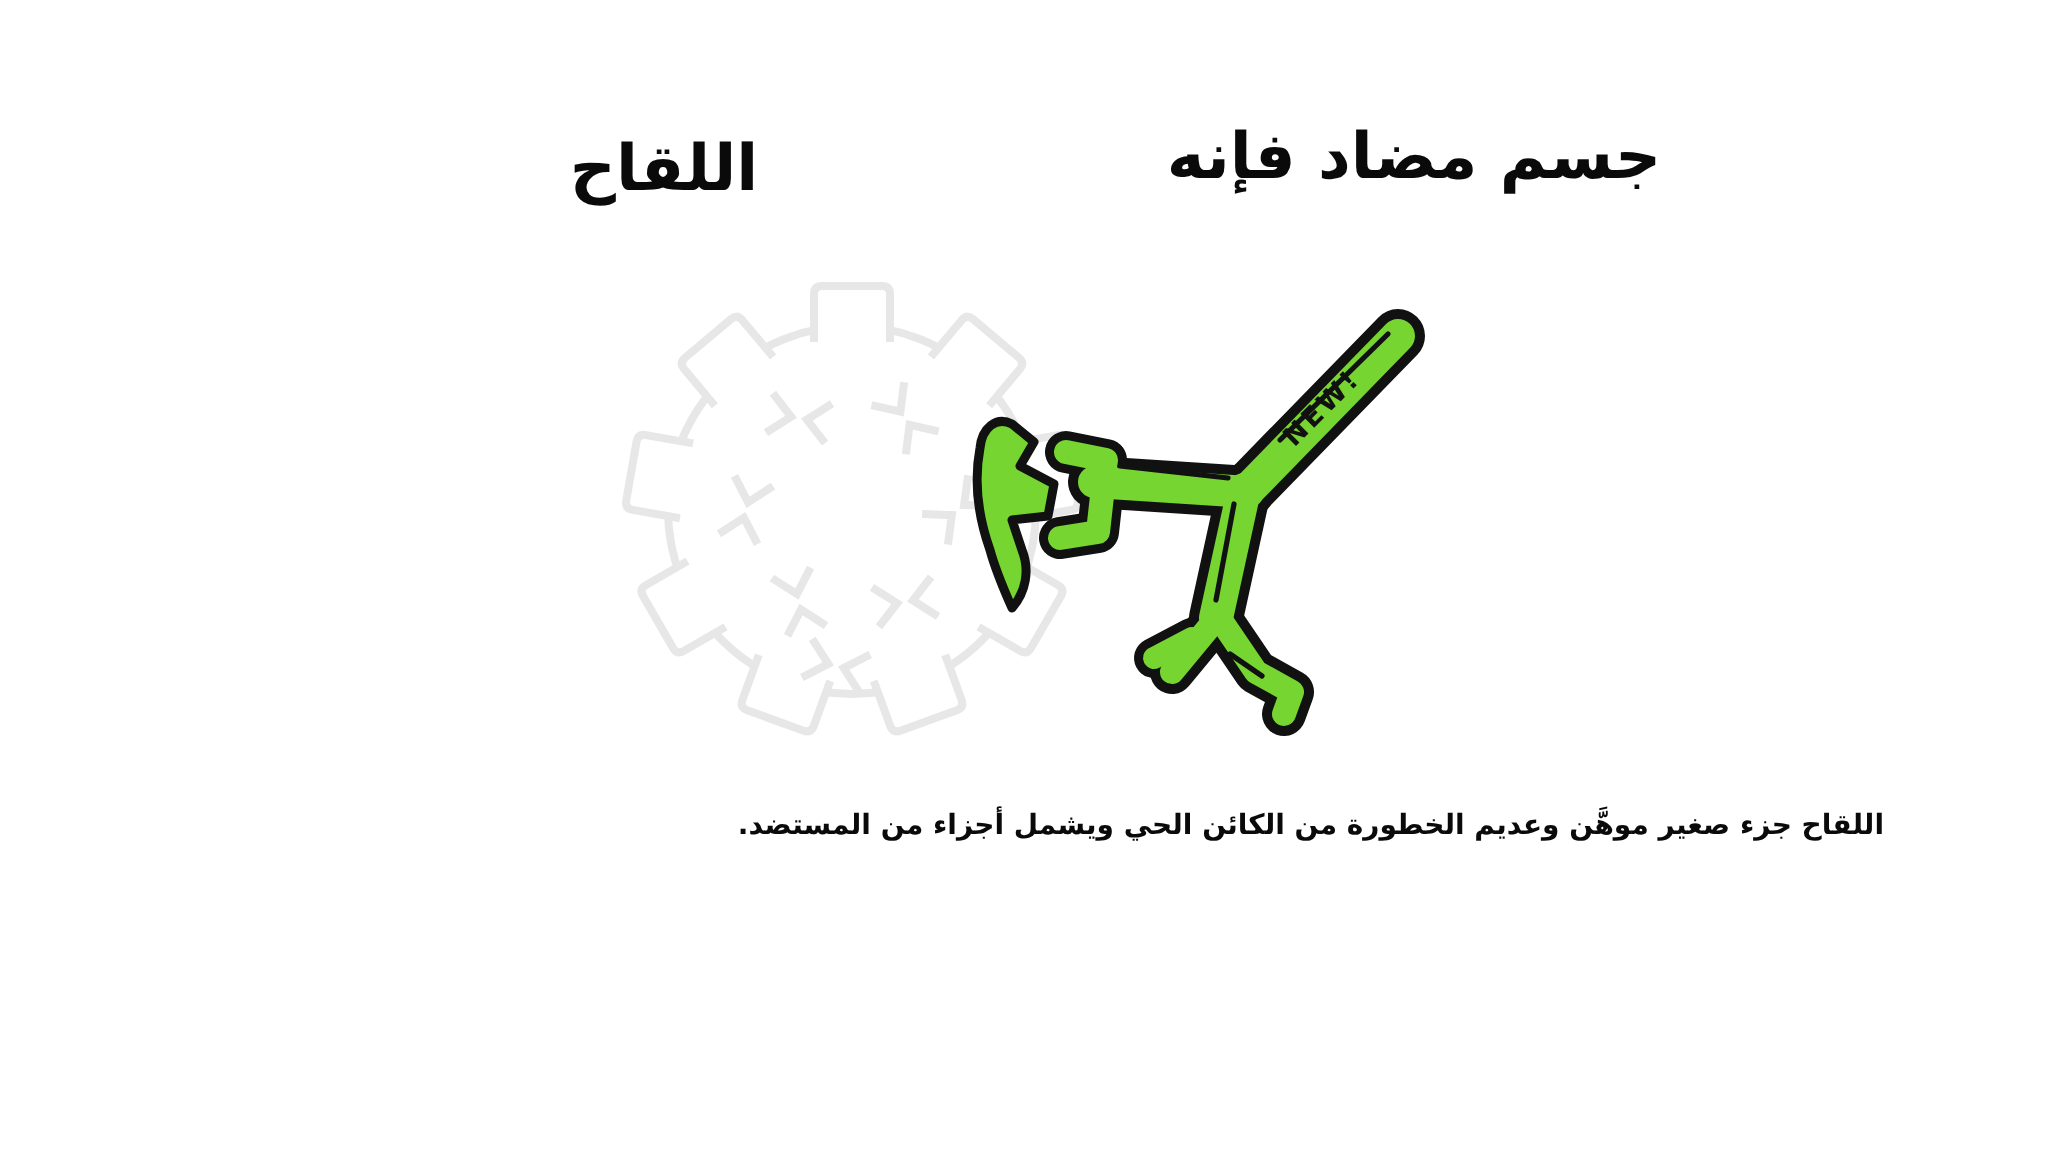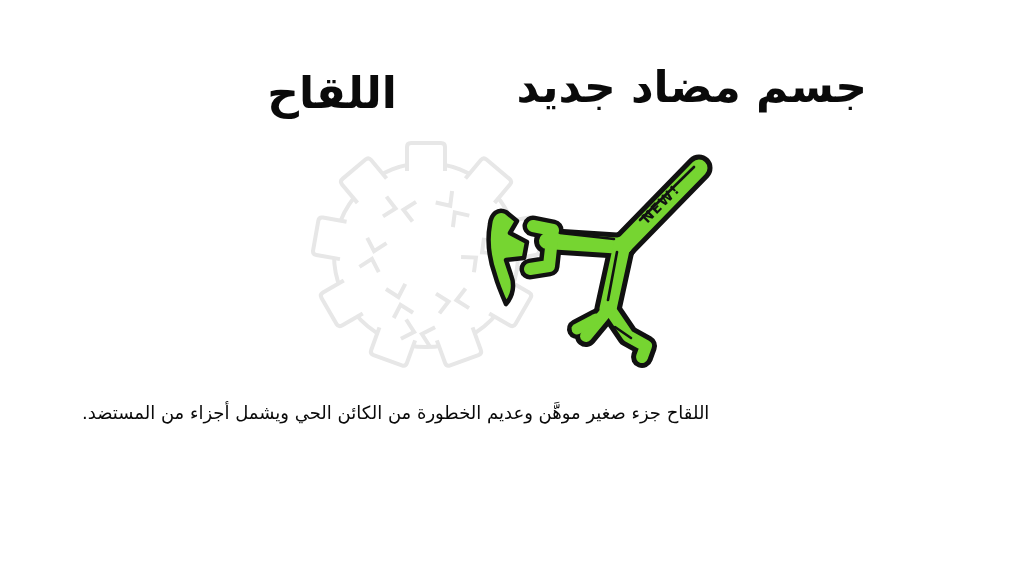--- a/index.html
+++ b/index.html
@@ -2,48 +2,48 @@
 <html lang="ar"><head>
 <meta charset="utf-8">
 <style>
   html,body{margin:0;padding:0;}
   body{
     width:1024px;height:576px;overflow:hidden;background:#ffffff;
     font-family:"DejaVu Sans",sans-serif;color:#0a0a0a;
   }
   .canvas{position:relative;width:1024px;height:576px;background:#ffffff;}
   .title{
-    position:absolute;font-weight:bold;font-size:44px;line-height:1.3;
+    position:absolute;font-weight:bold;font-size:32px;line-height:1.3;
     text-align:center;white-space:nowrap;direction:rtl;color:#0a0a0a;
   }
   .title-right{top:58px;left:547px;width:320px;}
   .title-left{top:64px;left:222px;width:220px;}
   .illustration{position:absolute;top:0;left:0;}
   .caption{
     position:absolute;top:398px;left:82px;width:860px;
-    direction:rtl;text-align:left;font-weight:normal;font-size:18px;
+    direction:rtl;text-align:right;font-weight:bold;font-size:14px;
     line-height:30px;color:#0a0a0a;
   }
   .caption-line{white-space:nowrap;}
   
   .virus-stroke{stroke:#e7e7e7;stroke-width:4;fill:none;}
   .virus-fill{fill:#ffffff;}
   .ab-black{stroke:#111111;fill:none;stroke-linecap:round;stroke-linejoin:round;}
   .ab-green{stroke:#76d531;fill:none;stroke-linecap:round;stroke-linejoin:round;}
   .detail-line{stroke:#111111;stroke-width:2.6;fill:none;stroke-linecap:round;}
   .fragment{fill:#76d531;stroke:#111111;stroke-width:4.5;stroke-linejoin:round;}
   .new-text{font-family:"DejaVu Sans",sans-serif;font-weight:bold;font-size:13.5px;
     letter-spacing:1.5px;fill:#111111;}
 </style>
 </head>
 <body>
 
 <div class="canvas">
 
-  <div class="title title-right">جسم مضاد جديد</div>
+  <div class="title title-right">جسم مضاد فإنه</div>
   <div class="title title-left">اللقاح</div>
 
   <svg class="illustration" width="1024" height="576" viewBox="0 0 1024 576">
 
     <g transform="translate(426,255)">
       <circle class="virus-stroke virus-fill" r="92"></circle>
 
       <g>
         <path class="virus-stroke virus-fill" transform="rotate(0)" d="M -19 -84 L -19 -108 Q -19 -112 -15 -112 L 15 -112 Q 19 -112 19 -108 L 19 -84"></path>
         <path class="virus-stroke virus-fill" transform="rotate(40)" d="M -19 -84 L -19 -108 Q -19 -112 -15 -112 L 15 -112 Q 19 -112 19 -108 L 19 -84"></path>

